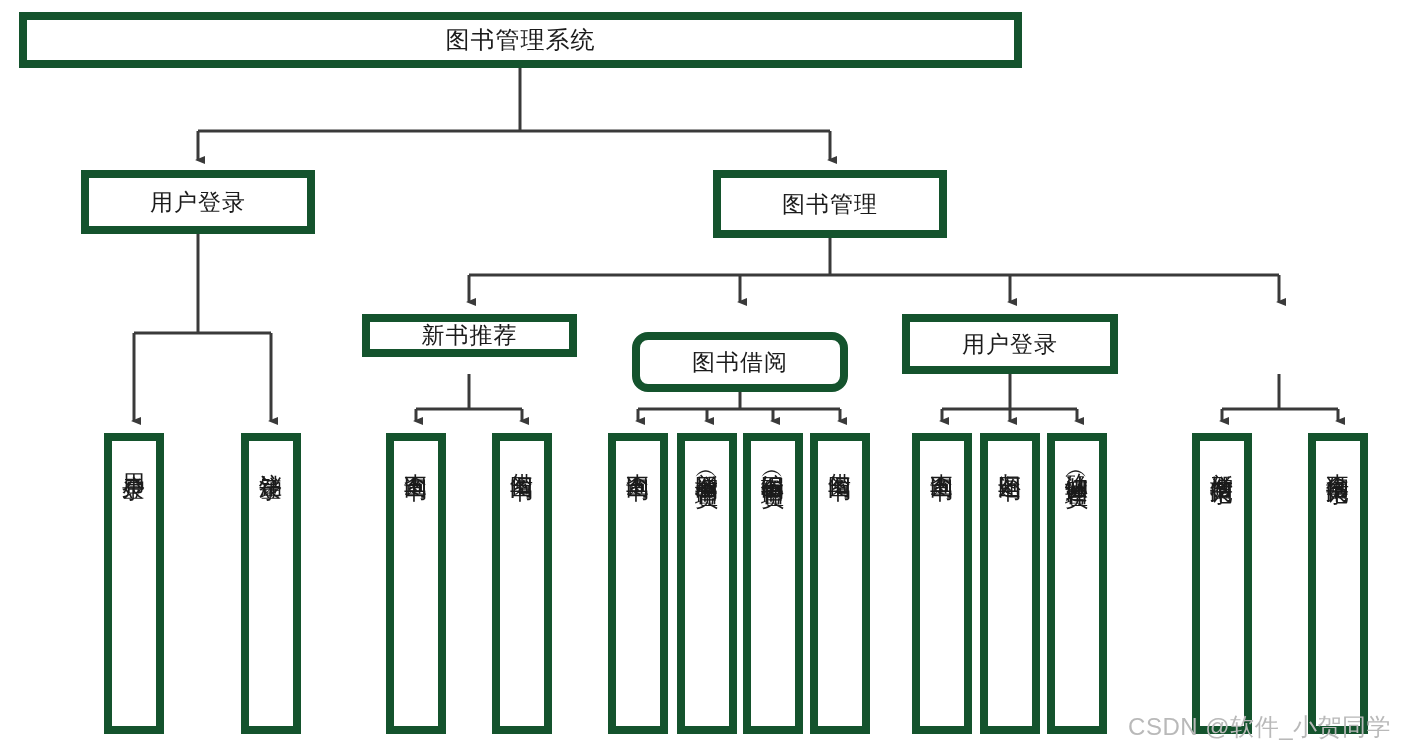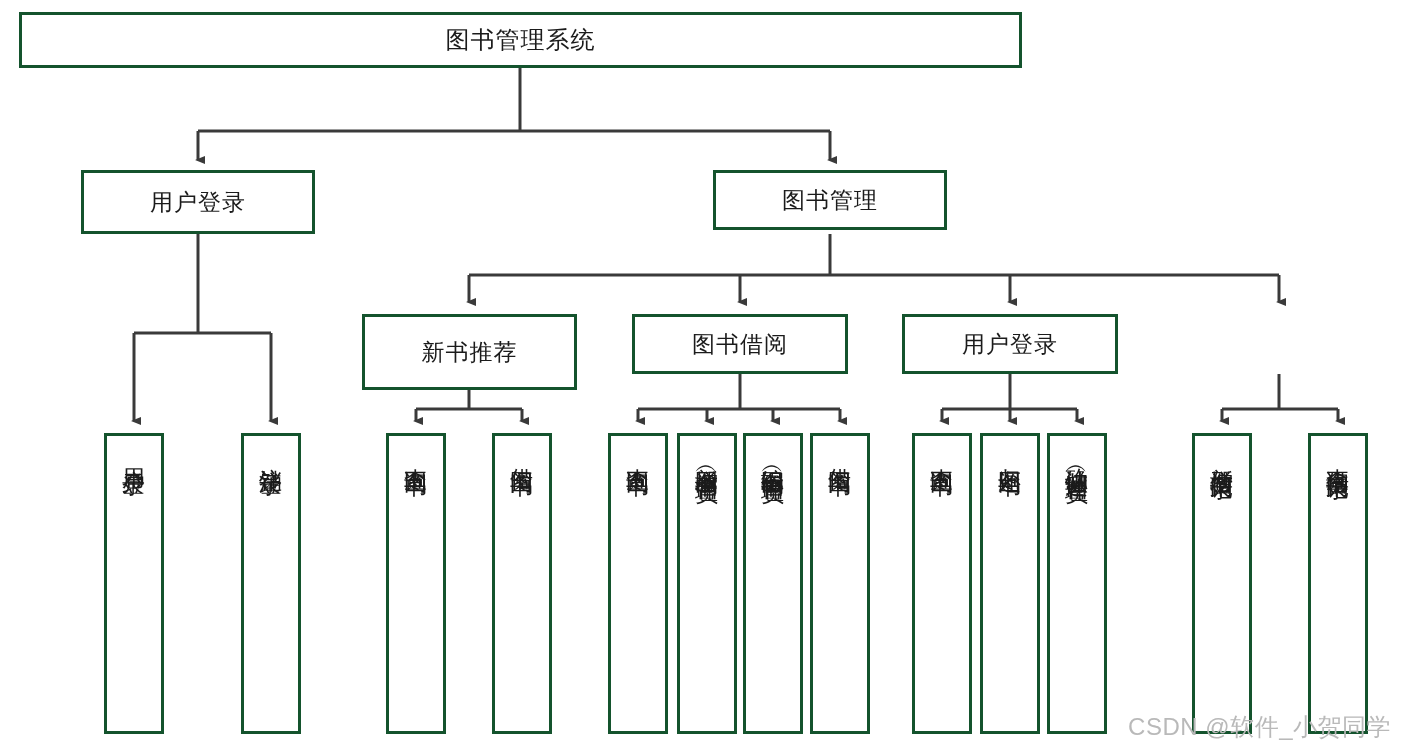--- a/index.html
+++ b/index.html
@@ -21,21 +21,21 @@
     position: absolute;
     left: 0;
     top: 0;
     width: 1405px;
     height: 747px;
     pointer-events: none;
   }
   .node {
     position: absolute;
     box-sizing: border-box;
-    border: 3px solid #14532d;
+    border: 8px solid #14532d;
     background: #ffffff;
     display: flex;
     align-items: center;
     justify-content: center;
     color: #1b1b1b;
   }
   .node.h {
     font-size: 23px;
     letter-spacing: 1px;
   }
@@ -116,24 +116,24 @@
       <path d="M1279,374 L1279,409"></path>
       <path d="M1222,409 L1338,409"></path>
       <path d="M1222,409 L1222,421" marker-end="url(#arrow)"></path>
       <path d="M1338,409 L1338,421" marker-end="url(#arrow)"></path>
     </g>
   </svg>
 
   <div class="node h root" style="left:19px; top:12px; width:1003px; height:56px;">图书管理系统</div>
 
   <div class="node h" style="left:81px; top:170px; width:234px; height:64px;">用户登录</div>
-  <div class="node h" style="left:713px; top:170px; width:234px; height:60px;">图书管理</div>
+  <div class="node h" style="left:713px; top:170px; width:234px; height:68px;">图书管理</div>
 
-  <div class="node h" style="left:362px; top:314px; width:215px; height:76px;">新书推荐</div>
-  <div class="node h" style="left:632px; top:314px; width:216px; height:60px;">图书借阅</div>
+  <div class="node h" style="left:362px; top:314px; width:215px; height:43px;">新书推荐</div>
+  <div class="node h" style="left:632px; top:332px; width:216px; height:60px;border-radius:16px;">图书借阅</div>
   <div class="node h" style="left:902px; top:314px; width:216px; height:60px;">用户登录</div>
 
   <div class="node v" style="left:104px; top:433px; width:60px; height:301px;">
     <span class="vtext">用户登录</span>
   </div>
   <div class="node v" style="left:241px; top:433px; width:60px; height:301px;">
     <span class="vtext">注销登录</span>
   </div>
 
   <div class="node v" style="left:386px; top:433px; width:60px; height:301px;">

